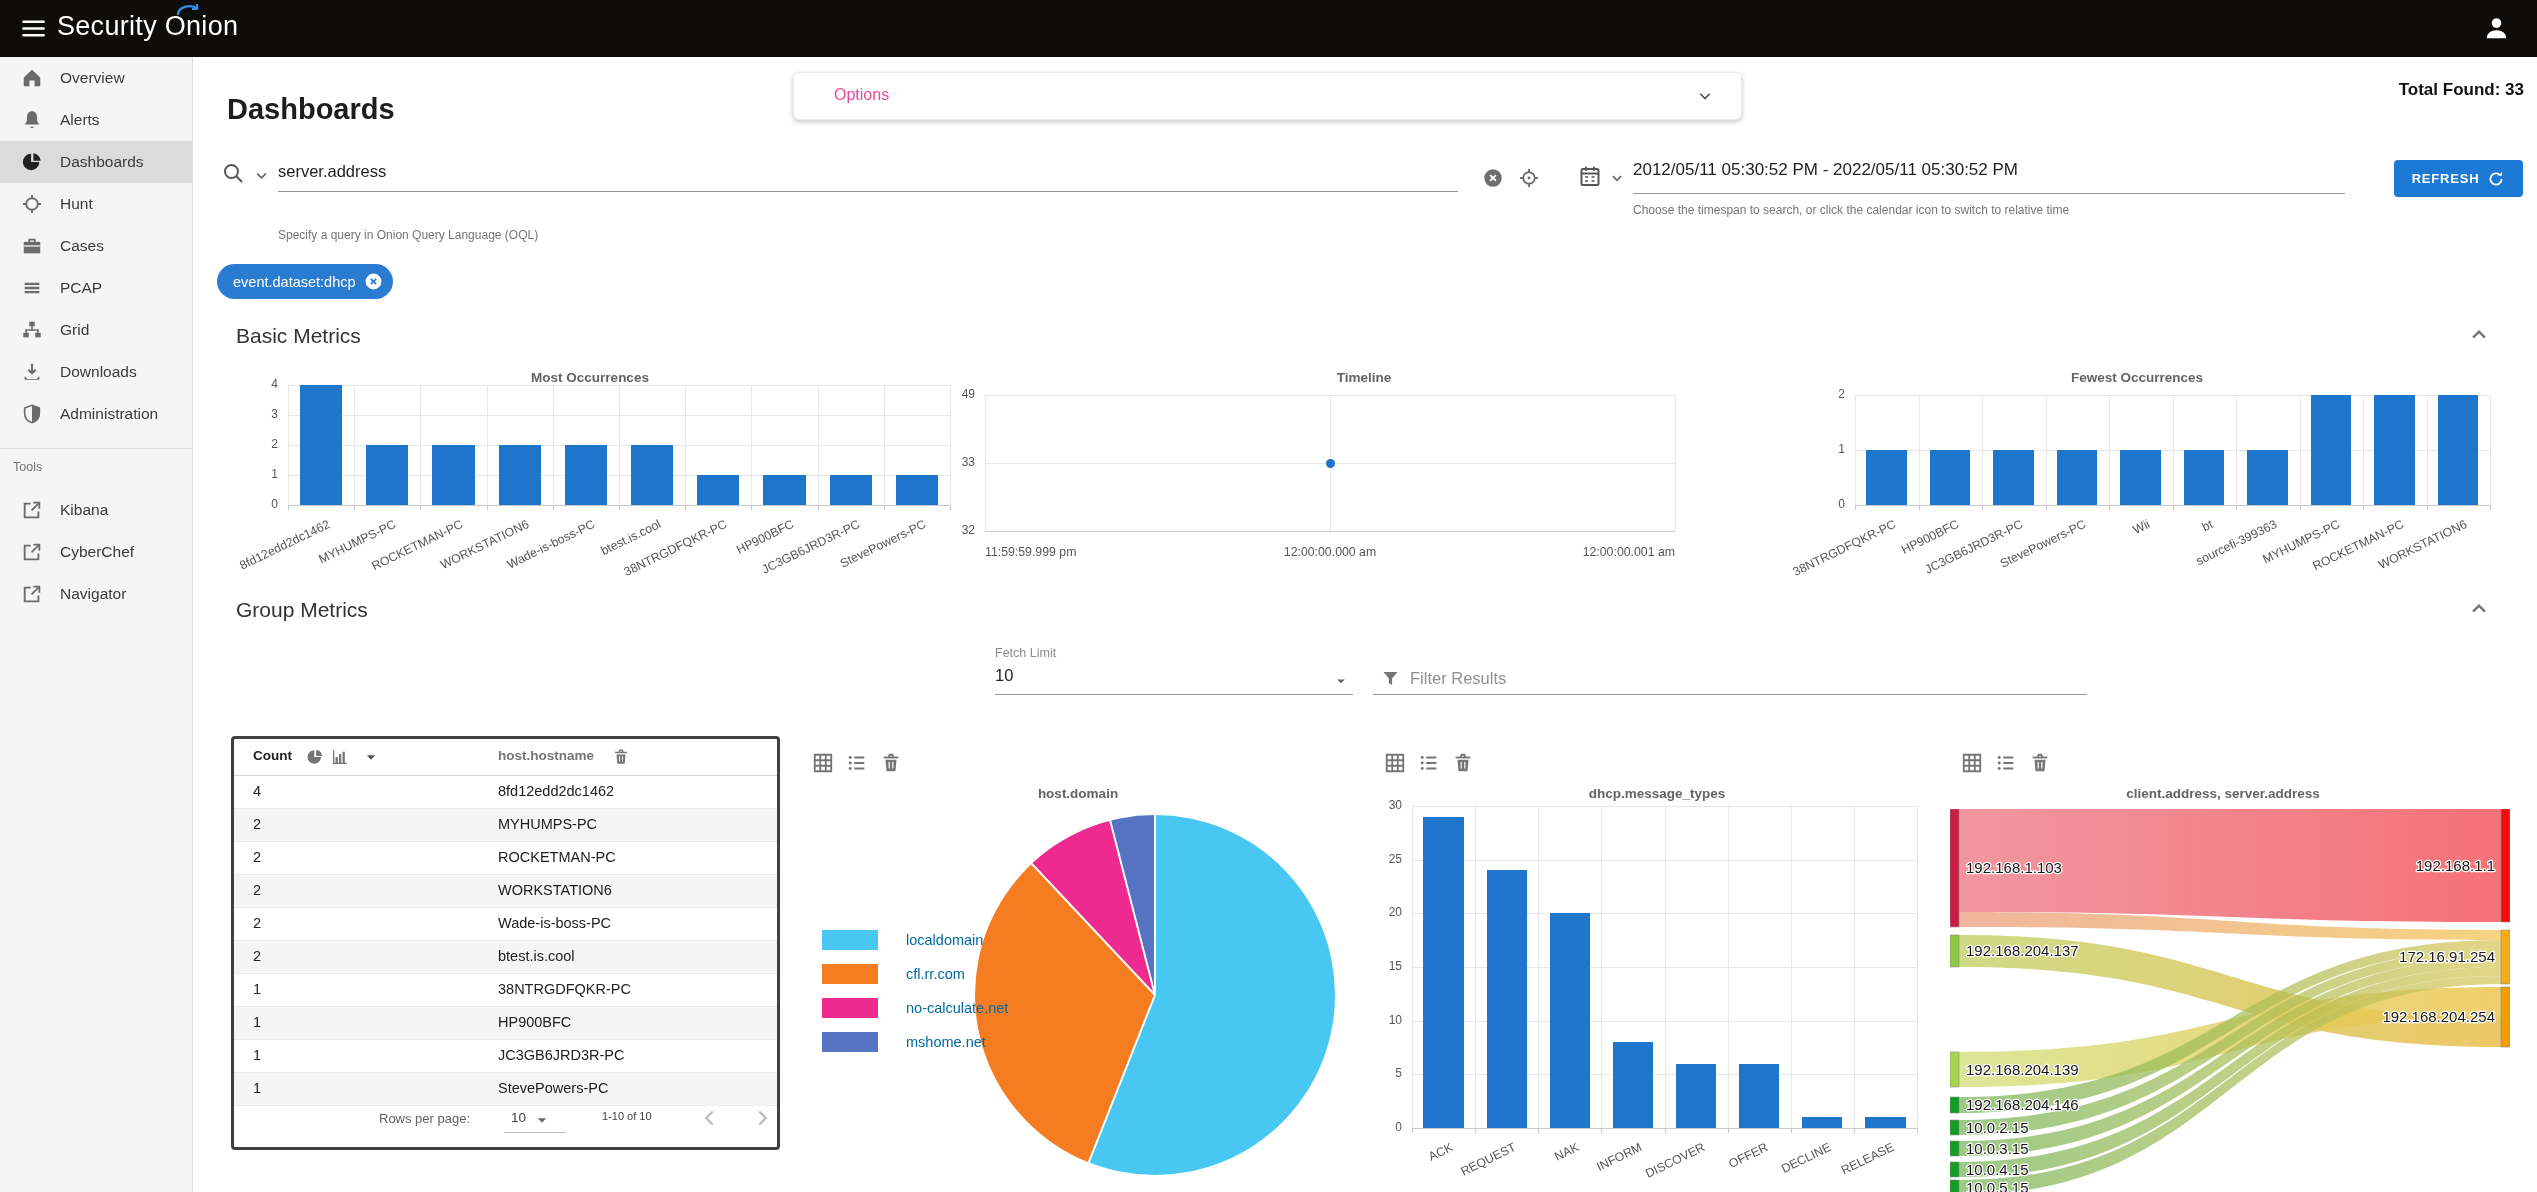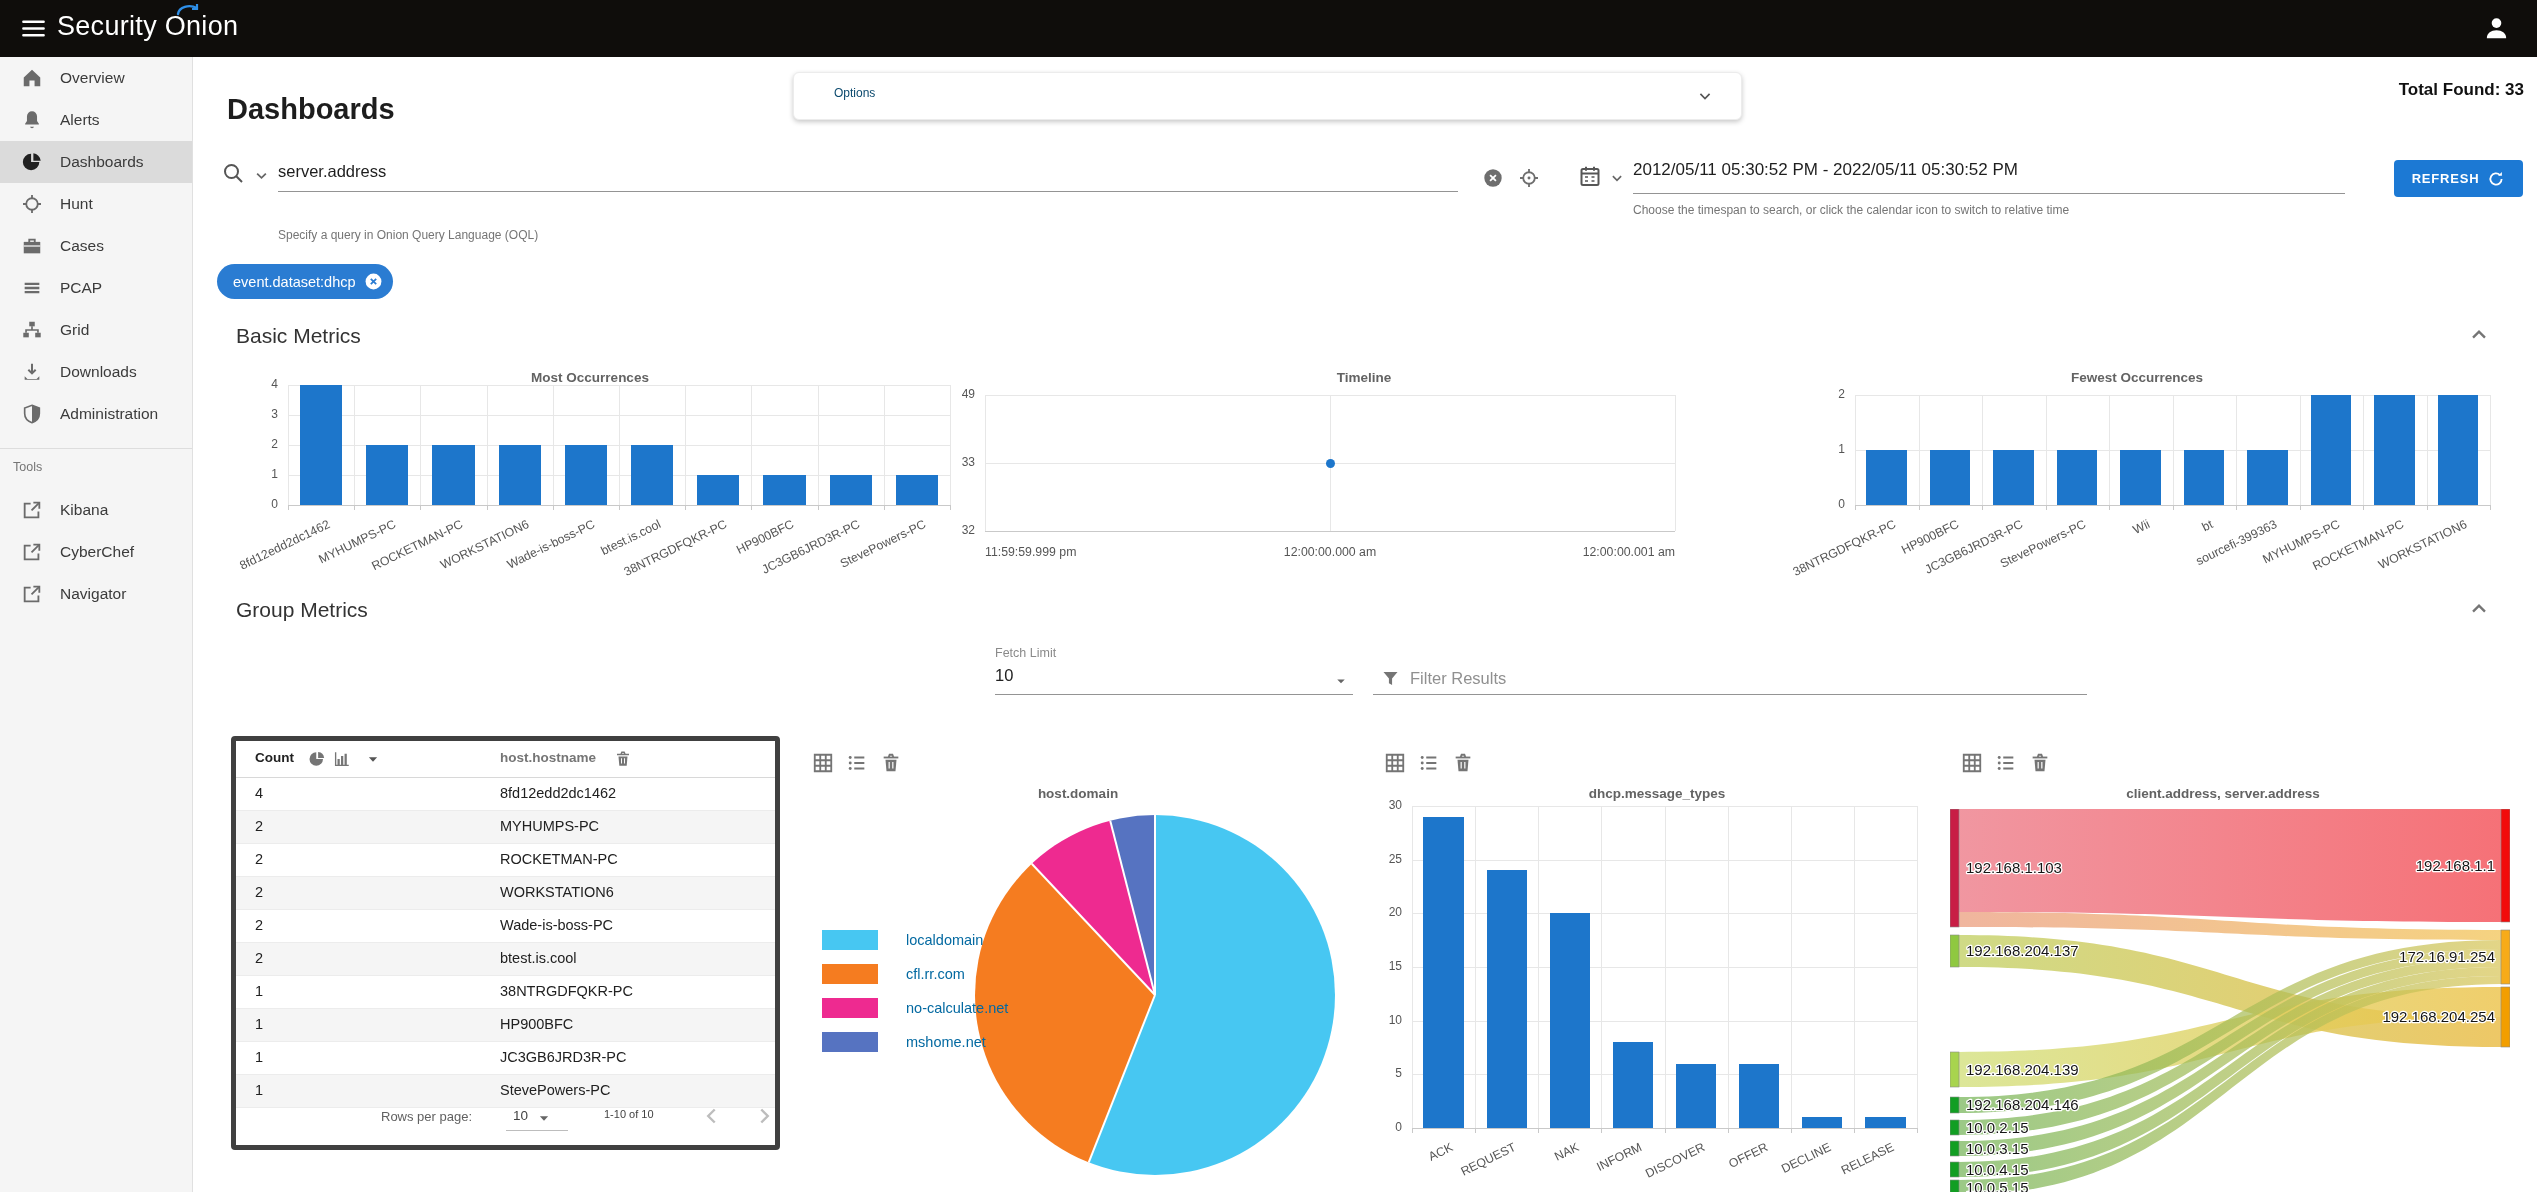--- a/index.html
+++ b/index.html
@@ -17,21 +17,21 @@
   .nav-item{display:flex;align-items:center;height:42px;padding-left:21px;gap:17px;font-size:15.5px;color:#3b3b3b;cursor:pointer;}
   .nav-item.active{background:#dbdbdb;}
   .nav-ic{width:22px;height:22px;color:#6b6b6b;flex:0 0 auto;}
   .nav-item.active .nav-ic{color:#212121;}
   .sb-divider{position:absolute;left:0;top:391px;width:100%;height:1px;background:#ddd;}
   .tools-label{position:absolute;left:13px;top:403px;font-size:12.5px;color:#757575;}
   #tools{position:absolute;left:0;top:432px;width:100%;}
   
   .page-title{position:absolute;left:227px;top:74px;font-size:29px;font-weight:bold;color:#1d1d1d;}
   .options-card{position:absolute;left:793px;top:72px;width:947px;height:46px;background:#fff;border:1px solid #ececec;border-radius:6px;box-shadow:0 2px 5px rgba(0,0,0,.22);cursor:pointer;}
-  .options-label{position:absolute;left:40px;top:13px;font-size:12px;color:#0c4a6e;}
+  .options-label{position:absolute;left:40px;top:13px;font-size:16px;color:#ec4899;}
   .options-chev{position:absolute;right:26px;top:13px;width:20px;height:20px;color:#555;}
   .total-found{position:absolute;right:13px;top:80px;font-size:17px;font-weight:bold;color:#111;}
   
   .q-ic{position:absolute;color:#555;}
   .query-wrap{position:absolute;left:278px;top:157px;width:1180px;border-bottom:1px solid #949494;padding-bottom:5px;}
   .query-line{font-size:16.5px;line-height:29px;color:#1e1e1e;white-space:nowrap;}
   .hint{position:absolute;font-size:12px;color:#757575;}
   .ts-wrap{position:absolute;left:1633px;top:160px;width:712px;height:33px;border-bottom:1px solid #949494;font-size:17px;color:#1e1e1e;}
   .refresh-btn{position:absolute;left:2394px;top:160px;width:129px;height:37px;background:#1c79d4;color:#fff;border:none;border-radius:4px;font-family:"Liberation Sans",sans-serif;font-size:13px;font-weight:bold;letter-spacing:.8px;display:flex;align-items:center;justify-content:center;gap:8px;cursor:pointer;}
   .refresh-ic{width:18px;height:18px;color:#fff;}
@@ -52,21 +52,21 @@
   .xlab{position:absolute;text-align:right;font-size:12.3px;color:#555;transform:rotate(-26deg);transform-origin:100% 0;white-space:nowrap;}
   .xlab-flat{position:absolute;font-size:12.3px;color:#555;white-space:nowrap;}
   .dot{position:absolute;width:9px;height:9px;border-radius:50%;}
   .tick{position:absolute;width:1px;height:5px;background:#c9c9c9;}
   
   .tb{position:absolute;width:22px;height:22px;border:none;background:none;color:#757575;padding:0;cursor:pointer;}
   
   .ctl-underline{position:absolute;height:1px;background:#949494;}
   .caret{position:absolute;width:18px;height:18px;color:#666;}
   
-  .table-card{position:absolute;left:231px;top:736px;width:549px;height:414px;border:5px solid #404040;border-radius:4px;box-sizing:border-box;background:#fff;overflow:hidden;}
+  .table-card{position:absolute;left:231px;top:736px;width:549px;height:414px;border:3px solid #404040;border-radius:4px;box-sizing:border-box;background:#fff;overflow:hidden;}
   .t-head{position:relative;height:36px;border-bottom:1px solid #d8d8d8;font-size:13.5px;font-weight:bold;}
   .t-row{position:relative;height:32px;border-bottom:1px solid #ececec;font-size:14.5px;color:#212121;cursor:pointer;}
   .t-row:nth-child(even){background:#f5f5f5;}
   .t-cell-count{position:absolute;left:19px;top:7px;}
   .t-cell-host{position:absolute;left:264px;top:7px;}
   .t-ic{position:absolute;width:18px;height:18px;color:#757575;top:9px;cursor:pointer;}
   .t-foot{position:absolute;left:0;bottom:0;width:100%;height:55px;font-size:13px;color:#616161;}
   
   .legend-item{position:absolute;display:flex;align-items:center;gap:28px;cursor:pointer;}
   .legend-sw{width:56px;height:20px;}

